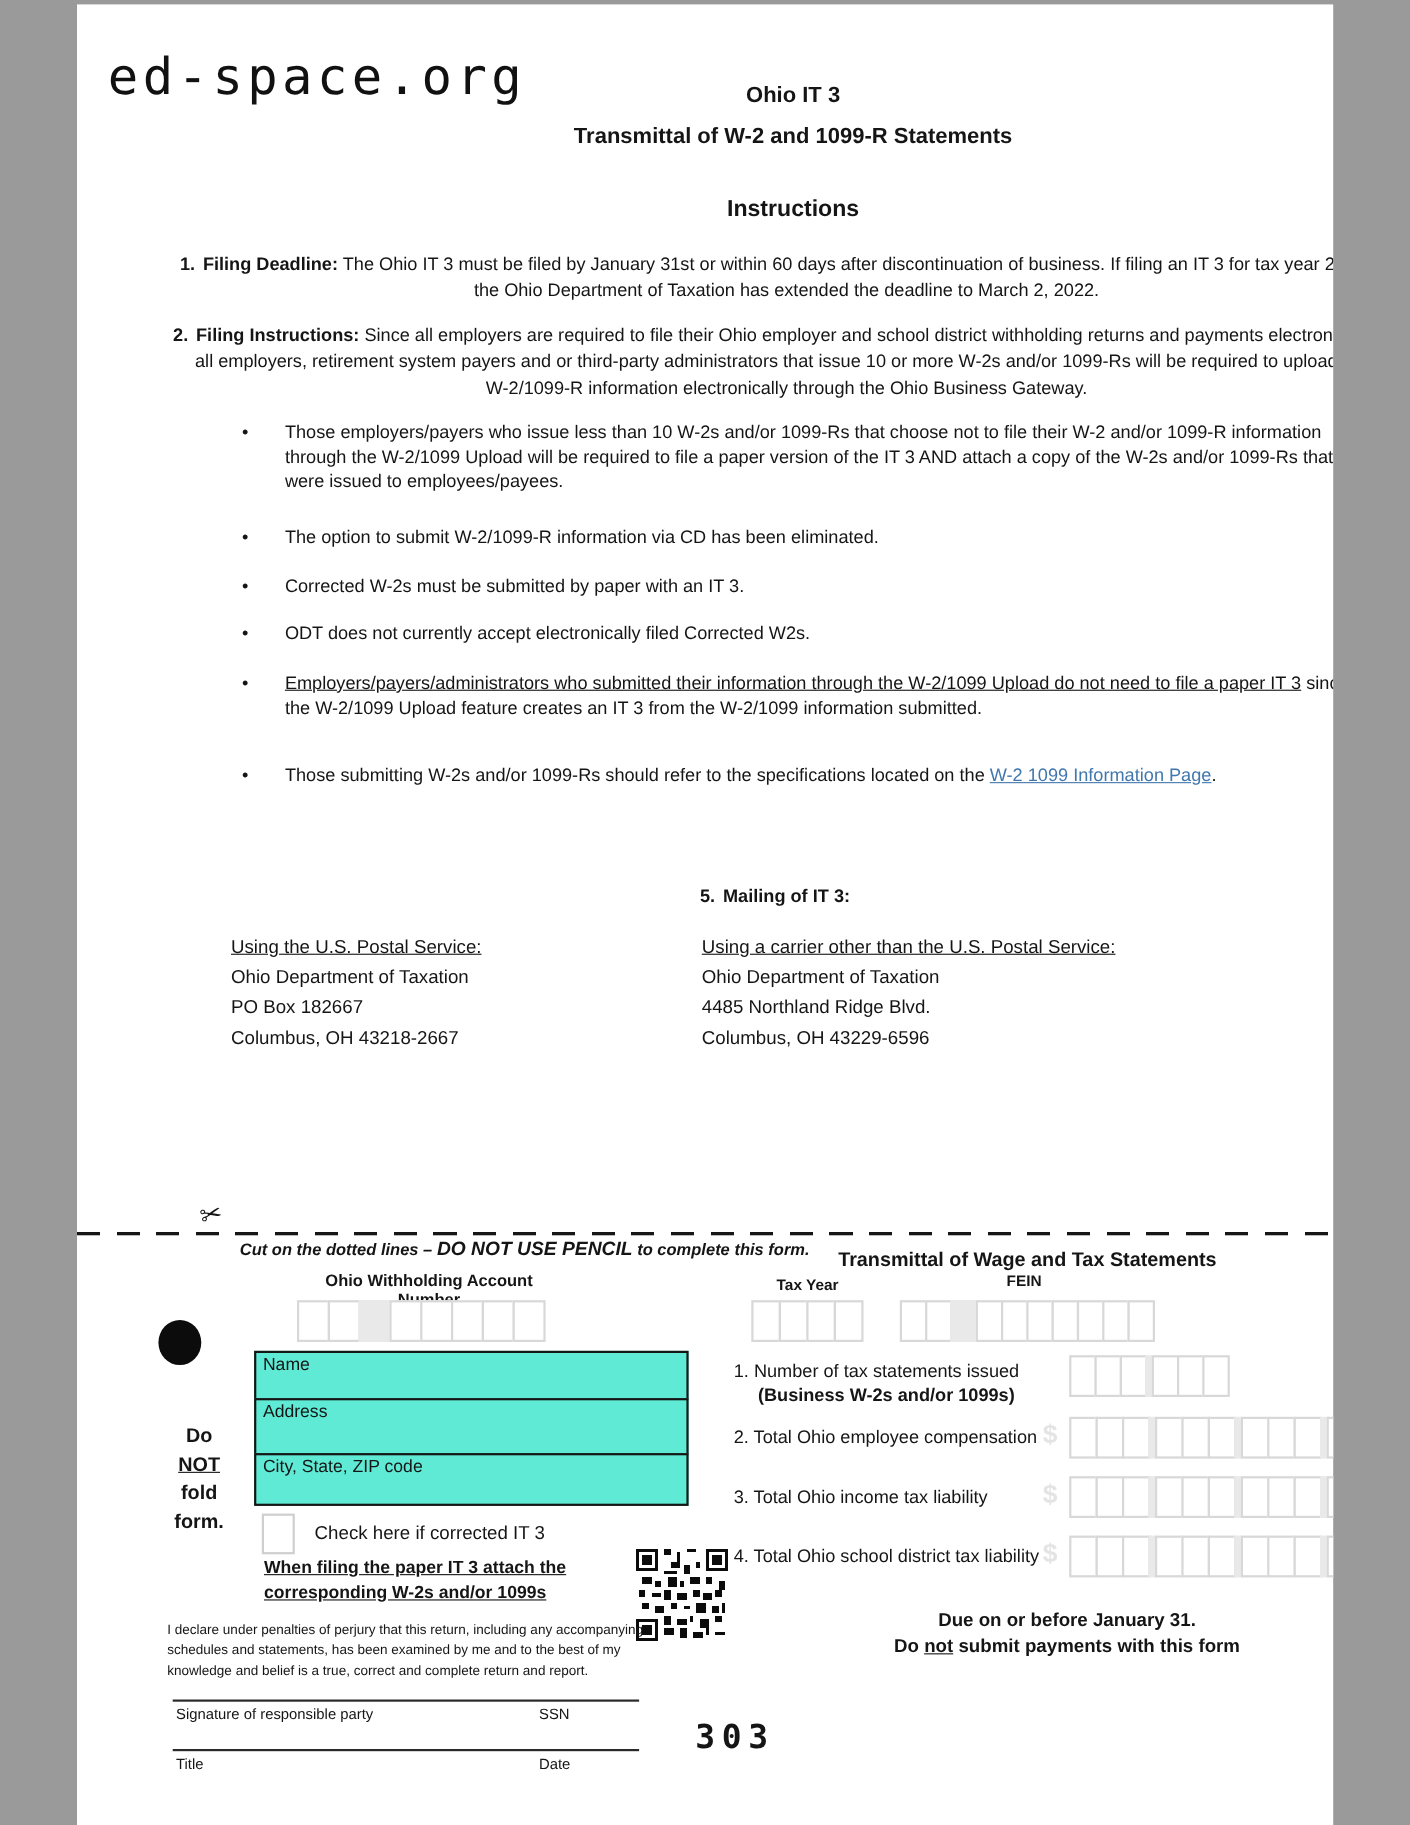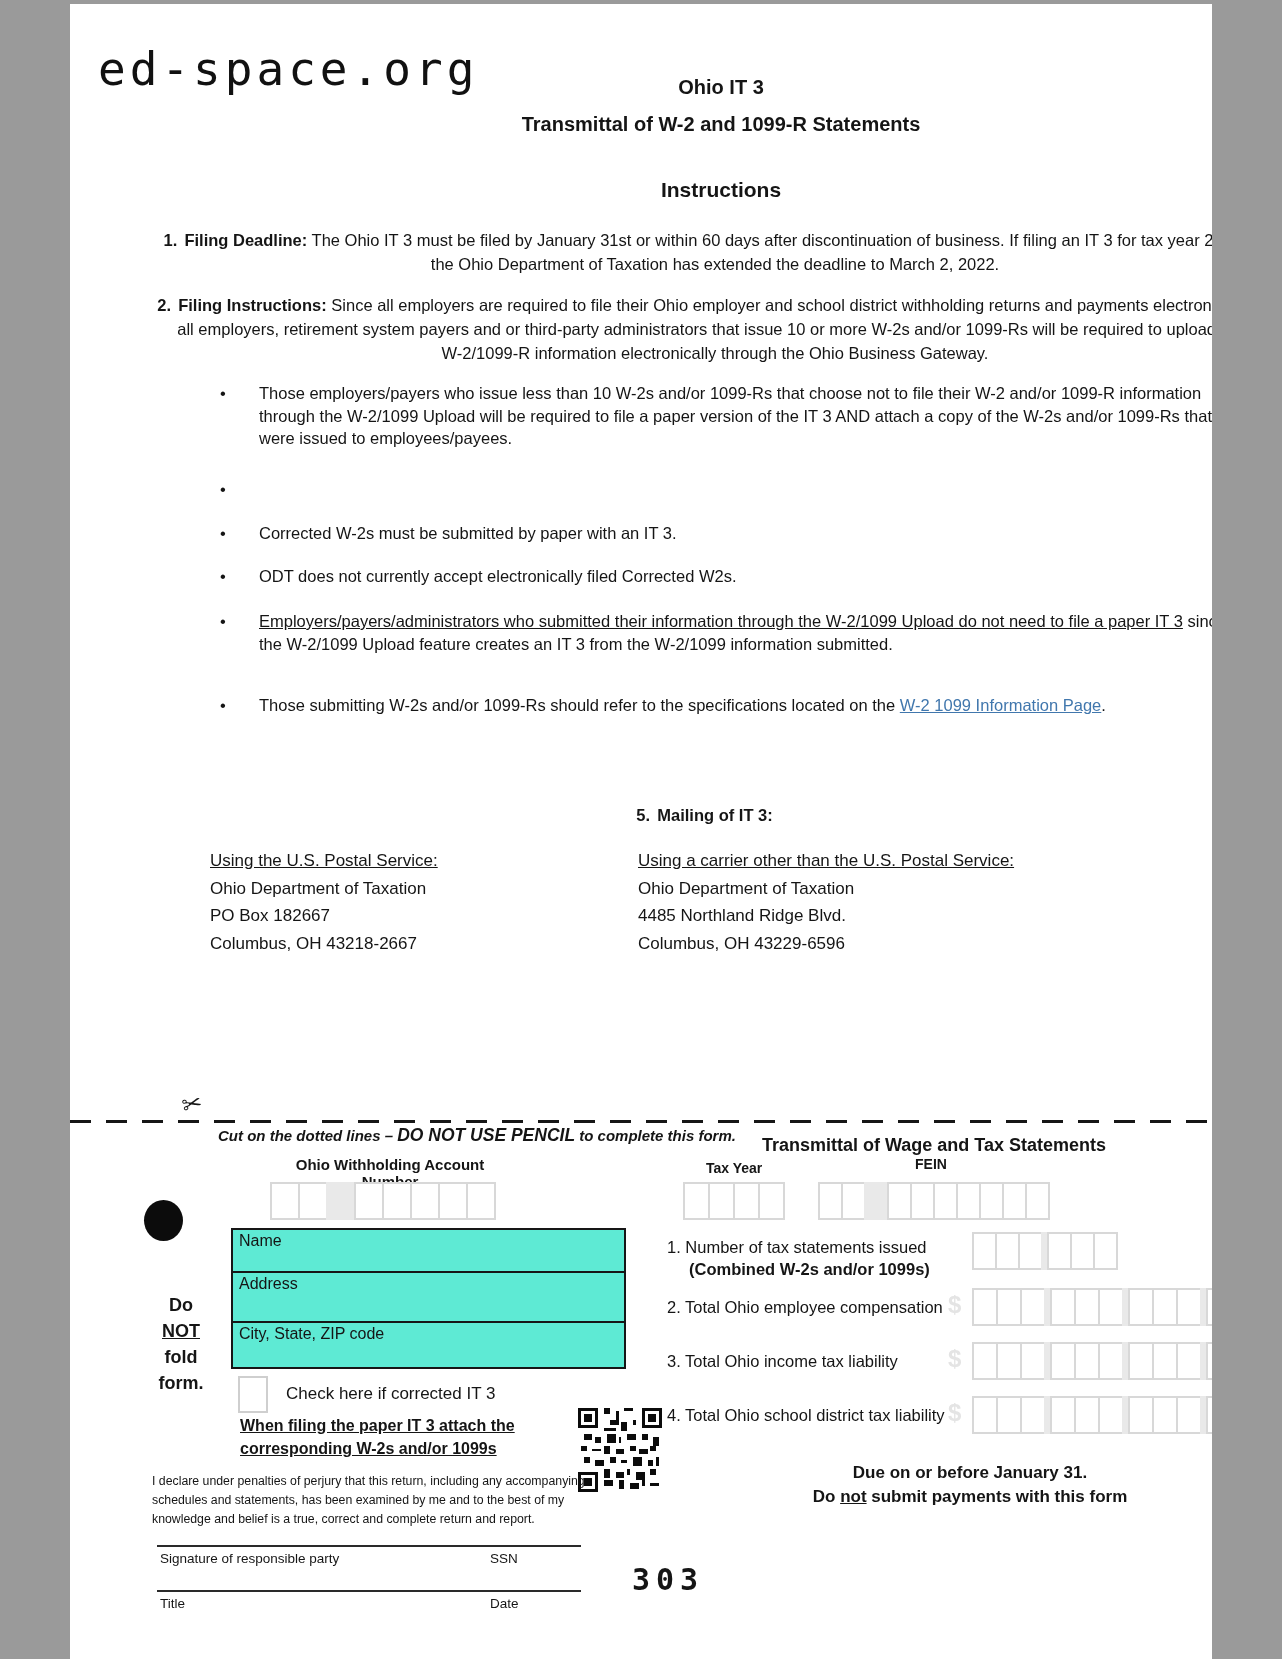--- a/index.html
+++ b/index.html
@@ -66,21 +66,21 @@
   </div>
 
   <div class="item" style="top:289px;">
     <span class="inum">2.</span><span class="b">Filing Instructions:</span> <span>Since all employers are required to file their Ohio employer and school district withholding returns and payments electronically, all employers,  retirement system payers and or third-party administrators that issue 10 or more W-2s and/or 1099-Rs will be required to upload their W-2/1099-R information electronically through the Ohio Business Gateway.</span>
   </div>
 
   <div class="bullet" style="top:378px;">
     <span class="bmark"></span><span>Those employers/payers who issue less than 10 W-2s and/or 1099-Rs that choose not to file their W-2 and/or 1099-R information through the W-2/1099 Upload will be required to file a paper version of the IT 3 AND attach a copy of the W-2s and/or 1099-Rs that were issued to employees/payees.</span>
   </div>
   <div class="bullet" style="top:474px;">
-    <span class="bmark"></span>
+    <span class="bmark"></span><span>The option to submit W-2/1099-R information via CD has been eliminated.</span>
   </div>
   <div class="bullet" style="top:518px;">
     <span class="bmark"></span><span>Corrected W-2s must be submitted by paper with an IT 3.</span>
   </div>
   <div class="bullet" style="top:561px;">
     <span class="bmark"></span><span>ODT does not currently accept electronically filed Corrected W2s.</span>
   </div>
   <div class="bullet" style="top:606px;">
     <span class="bmark"></span><span class="u">Employers/payers/administrators who submitted their information through the W-2/1099 Upload do not need to file a paper IT 3</span><span> since the W-2/1099 Upload feature creates an IT 3 from the W-2/1099 information submitted.</span>
   </div>
@@ -231,21 +231,21 @@
       </g>
     <g fill="#0b0b0b">
         <rect x="2" y="2" width="3" height="3"></rect>
         <rect x="24" y="2" width="3" height="3"></rect>
         <rect x="2" y="24" width="3" height="3"></rect>
       </g>
   </svg>
 
   <div class="rline" style="left:597px;top:1232px;">
     <span>1.</span> <span>Number of tax statements issued</span><br>
-    <span class="b">(Combined W-2s and/or 1099s)</span>
+    <span class="b">(Business W-2s and/or 1099s)</span>
   </div>
   <div class="boxrow" style="left:902px;top:1228px;">
     <div class="cell w1"></div>
       <div class="cell w1"></div>
       <div class="cell w1"></div>
       <div class="divider"></div>
       <div class="cell w1"></div>
       <div class="cell w1"></div>
       <div class="cell w1"></div>
   </div>

